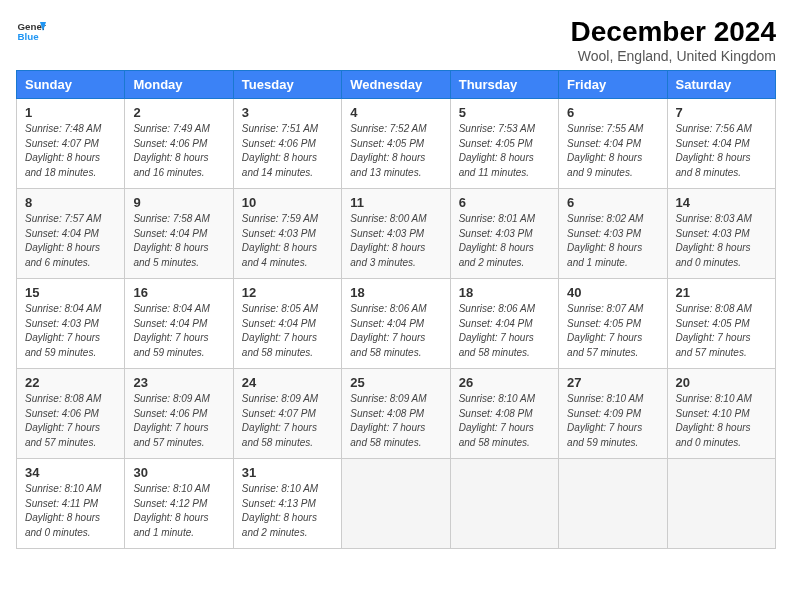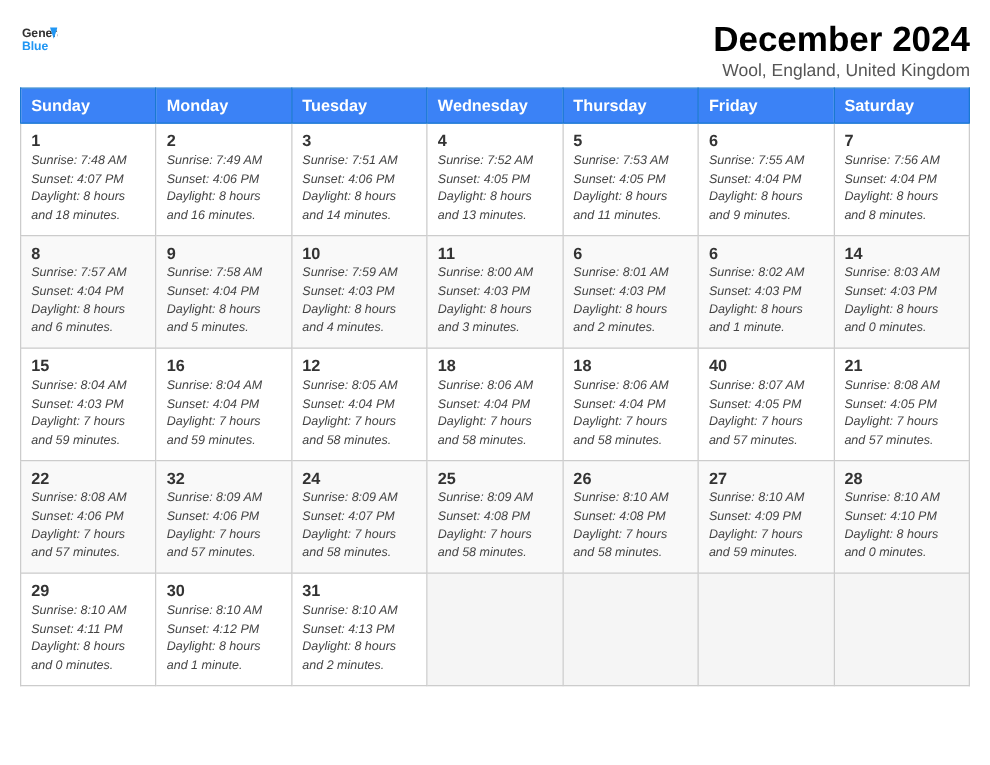--- a/index.html
+++ b/index.html
@@ -202,47 +202,47 @@
           <span class="day-number">21</span>
           <div class="day-info">Sunrise: 8:08 AM<br>Sunset: 4:05 PM<br>Daylight: 7 hours<br>and 57 minutes.</div>
         </td>
       </tr>
       <tr class="week-row">
         <td>
           <span class="day-number">22</span>
           <div class="day-info">Sunrise: 8:08 AM<br>Sunset: 4:06 PM<br>Daylight: 7 hours<br>and 57 minutes.</div>
         </td>
         <td>
-          <span class="day-number">32</span>
+          <span class="day-number">23</span>
           <div class="day-info">Sunrise: 8:09 AM<br>Sunset: 4:06 PM<br>Daylight: 7 hours<br>and 57 minutes.</div>
         </td>
         <td>
           <span class="day-number">24</span>
           <div class="day-info">Sunrise: 8:09 AM<br>Sunset: 4:07 PM<br>Daylight: 7 hours<br>and 58 minutes.</div>
         </td>
         <td>
           <span class="day-number">25</span>
           <div class="day-info">Sunrise: 8:09 AM<br>Sunset: 4:08 PM<br>Daylight: 7 hours<br>and 58 minutes.</div>
         </td>
         <td>
           <span class="day-number">26</span>
           <div class="day-info">Sunrise: 8:10 AM<br>Sunset: 4:08 PM<br>Daylight: 7 hours<br>and 58 minutes.</div>
         </td>
         <td>
           <span class="day-number">27</span>
           <div class="day-info">Sunrise: 8:10 AM<br>Sunset: 4:09 PM<br>Daylight: 7 hours<br>and 59 minutes.</div>
         </td>
         <td>
-          <span class="day-number">28</span>
+          <span class="day-number">20</span>
           <div class="day-info">Sunrise: 8:10 AM<br>Sunset: 4:10 PM<br>Daylight: 8 hours<br>and 0 minutes.</div>
         </td>
       </tr>
       <tr class="week-row">
         <td>
-          <span class="day-number">29</span>
+          <span class="day-number">34</span>
           <div class="day-info">Sunrise: 8:10 AM<br>Sunset: 4:11 PM<br>Daylight: 8 hours<br>and 0 minutes.</div>
         </td>
         <td>
           <span class="day-number">30</span>
           <div class="day-info">Sunrise: 8:10 AM<br>Sunset: 4:12 PM<br>Daylight: 8 hours<br>and 1 minute.</div>
         </td>
         <td>
           <span class="day-number">31</span>
           <div class="day-info">Sunrise: 8:10 AM<br>Sunset: 4:13 PM<br>Daylight: 8 hours<br>and 2 minutes.</div>
         </td>

